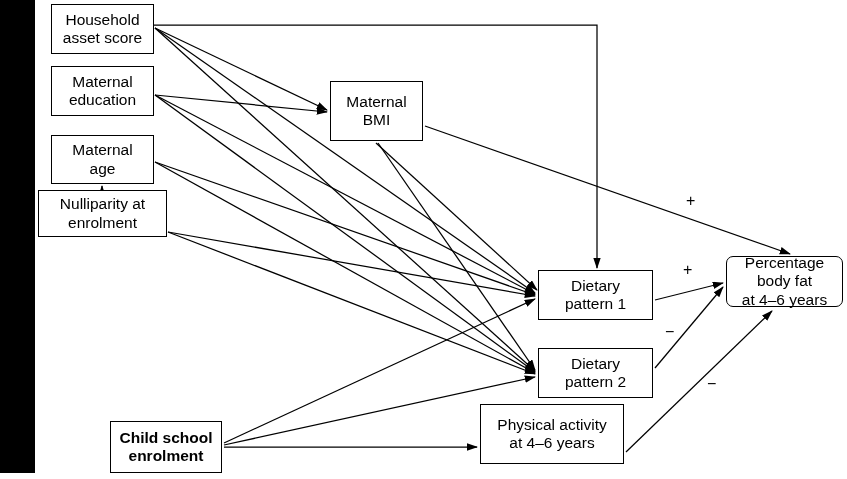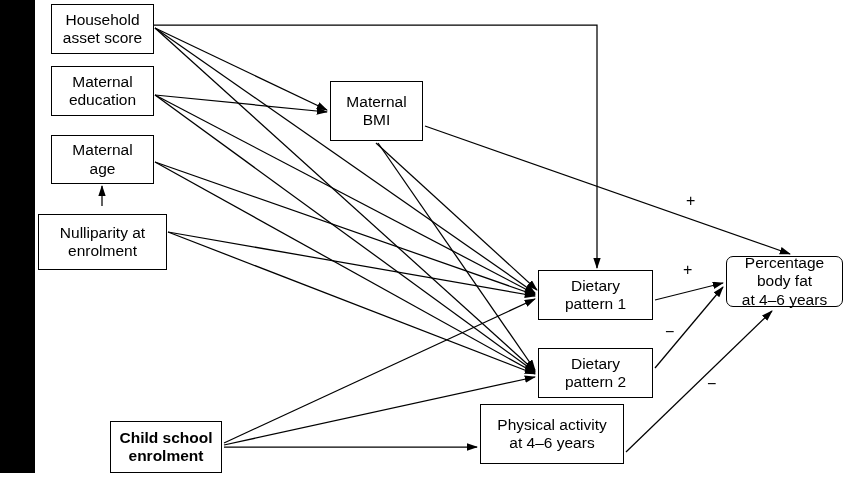--- a/index.html
+++ b/index.html
@@ -93,21 +93,21 @@
       <path d="M626,452 L772,311"></path>
     </g>
   </svg>
 
   <div class="node" style="left:51px;top:4px;width:103px;height:50px;">Household
 asset score</div>
   <div class="node" style="left:51px;top:66px;width:103px;height:50px;">Maternal
 education</div>
   <div class="node" style="left:51px;top:135px;width:103px;height:49px;">Maternal
 age</div>
-  <div class="node" style="left:38px;top:214px;width:129px;height:56px;">Nulliparity at
+  <div class="node" style="left:38px;top:190px;width:129px;height:47px;">Nulliparity at
 enrolment</div>
   <div class="node" style="left:330px;top:81px;width:93px;height:60px;">Maternal
 BMI</div>
   <div class="node" style="left:538px;top:270px;width:115px;height:50px;">Dietary
 pattern 1</div>
   <div class="node" style="left:538px;top:348px;width:115px;height:50px;">Dietary
 pattern 2</div>
   <div class="node" style="left:726px;top:256px;width:117px;height:51px;border-radius:7px;">Percentage
 body fat
 at 4–6 years</div>

